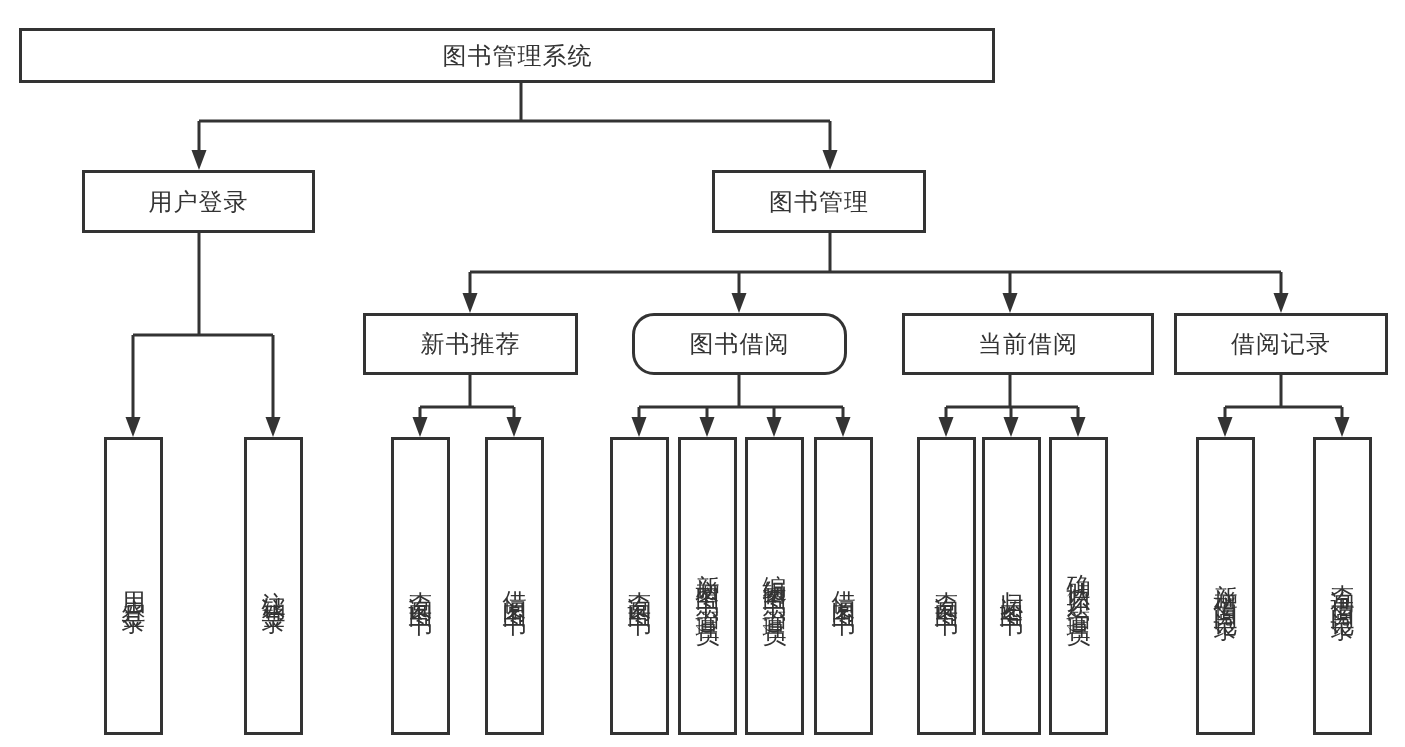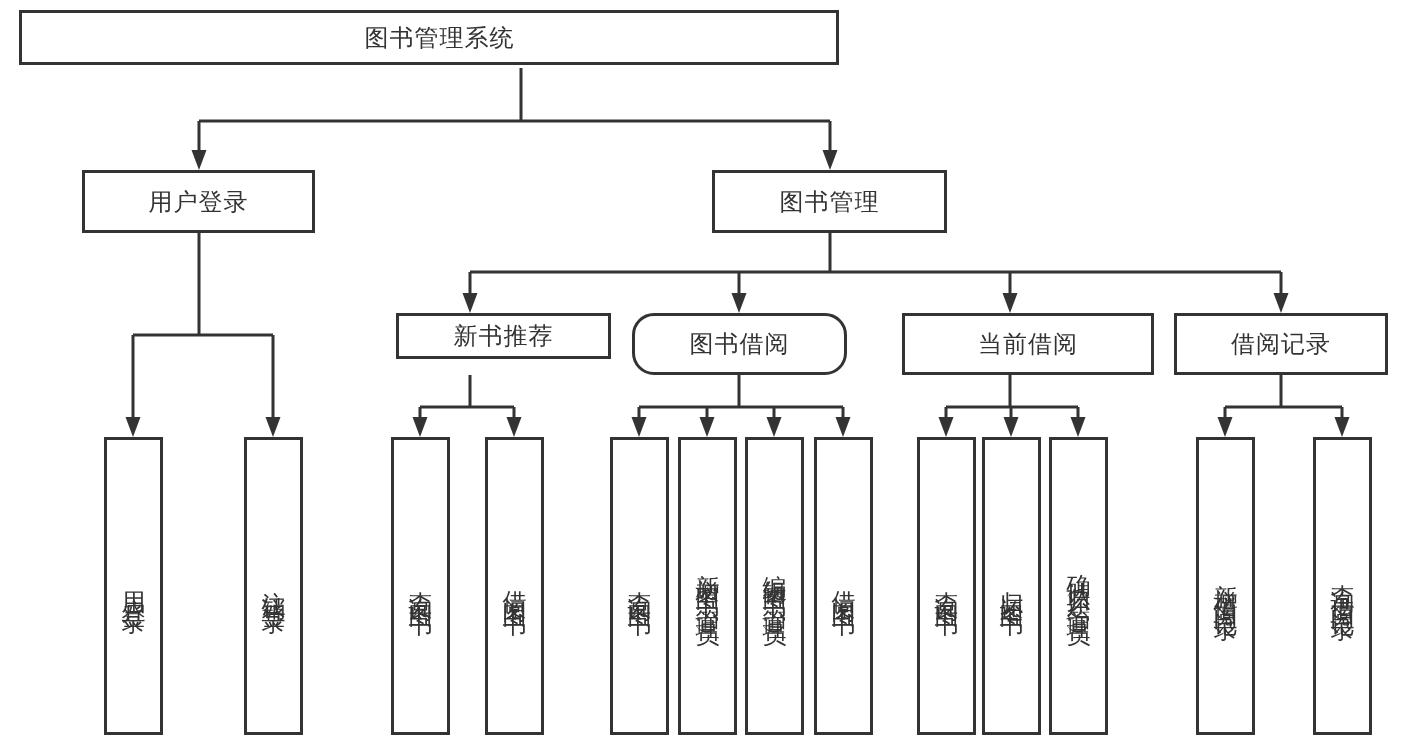--- a/index.html
+++ b/index.html
@@ -88,32 +88,32 @@
       <polygon points="766.5,417 781.5,417 774,437"></polygon>
       <polygon points="835.5,417 850.5,417 843,437"></polygon>
       <polygon points="938.5,417 953.5,417 946,437"></polygon>
       <polygon points="1003.5,417 1018.5,417 1011,437"></polygon>
       <polygon points="1070.5,417 1085.5,417 1078,437"></polygon>
       <polygon points="1217.5,417 1232.5,417 1225,437"></polygon>
       <polygon points="1334.5,417 1349.5,417 1342,437"></polygon>
     </g>
   </svg>
 
-  <div class="node node-h" style="left:19px;top:10px;width:820px;height:55px;padding-left:21px;">
+  <div class="node node-h" style="left:19px;top:28px;width:976px;height:55px;padding-left:21px;">
     <span>图书管理系统</span>
   </div>
 
   <div class="node node-h" style="left:82px;top:170px;width:233px;height:63px;">
     <span>用户登录</span>
   </div>
-  <div class="node node-h" style="left:712px;top:170px;width:235px;height:63px;">
+  <div class="node node-h" style="left:712px;top:170px;width:214px;height:63px;">
     <span>图书管理</span>
   </div>
 
-  <div class="node node-h" style="left:363px;top:313px;width:215px;height:46px;margin-left:33px;">
+  <div class="node node-h" style="left:363px;top:313px;width:215px;height:62px;">
     <span>新书推荐</span>
   </div>
   <div class="node node-h" style="left:632px;top:313px;width:215px;height:62px;border-radius:22px;">
     <span>图书借阅</span>
   </div>
   <div class="node node-h" style="left:902px;top:313px;width:252px;height:62px;">
     <span>当前借阅</span>
   </div>
   <div class="node node-h" style="left:1174px;top:313px;width:214px;height:62px;">
     <span>借阅记录</span>

